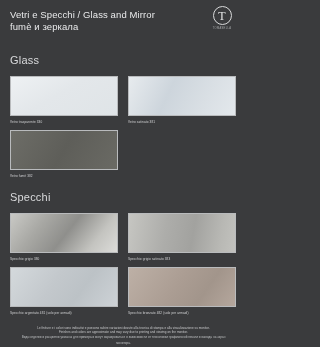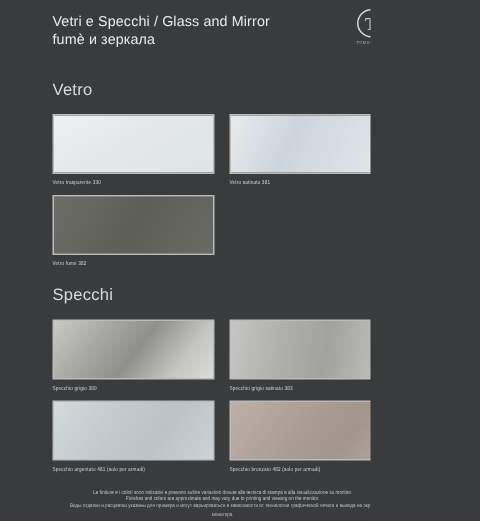--- a/index.html
+++ b/index.html
@@ -11,21 +11,20 @@
     font-family: "Liberation Sans", sans-serif;
     overflow: hidden;
   }
 
   .page {
     position: relative;
     width: 247px;
     height: 347px;
     background: #3a3b3d;
     padding: 0;
-    margin-left: 25px;
   }
 
   
   .header {
     position: relative;
     padding: 9px 10px 0 10px;
     height: 46px;
   }
   .title-block {
     width: 180px;
@@ -151,21 +150,21 @@
     </div>
     <div class="logo">
       <div class="logo-circle">
         <span class="logo-letter">T</span>
       </div>
       <div class="logo-wordmark">TOMASELLA</div>
     </div>
   </div>
 
   <div class="section section-vetri">
-    <div class="section-heading">Vetro</div>
+    <div class="section-heading">Glass</div>
     <div class="swatch-grid">
 
       <div class="swatch-cell">
         <div class="swatch" style="background: linear-gradient(150deg, rgb(238, 241, 243) 0%, rgb(227, 231, 234) 45%, rgb(223, 228, 231) 100%); border-color: rgb(185, 187, 189);"></div>
         <div class="swatch-label">Vetro trasparente 330</div>
       </div>
 
       <div class="swatch-cell">
         <div class="swatch" style="background: linear-gradient(115deg, rgb(231, 235, 238) 0%, rgb(205, 213, 220) 38%, rgb(217, 223, 228) 70%, rgb(227, 232, 236) 100%); border-color: rgb(185, 187, 189);"></div>
         <div class="swatch-label">Vetro satinato 381</div>

